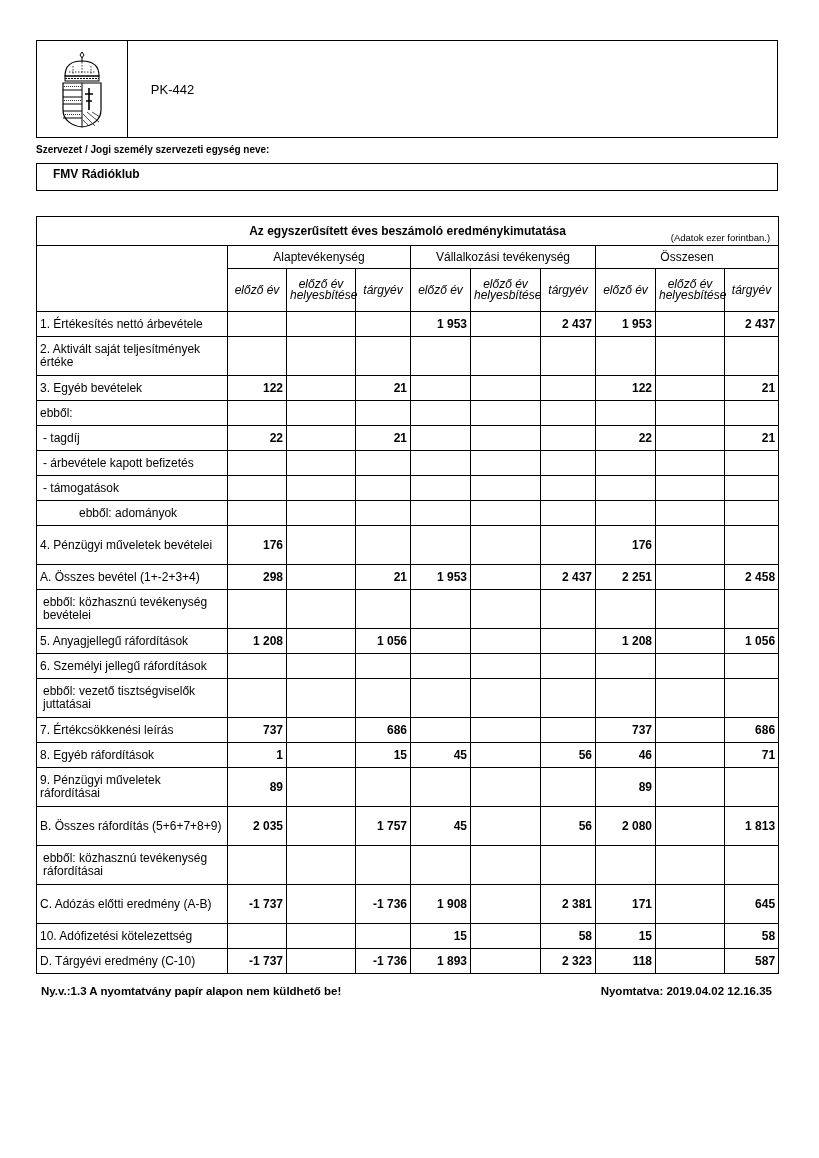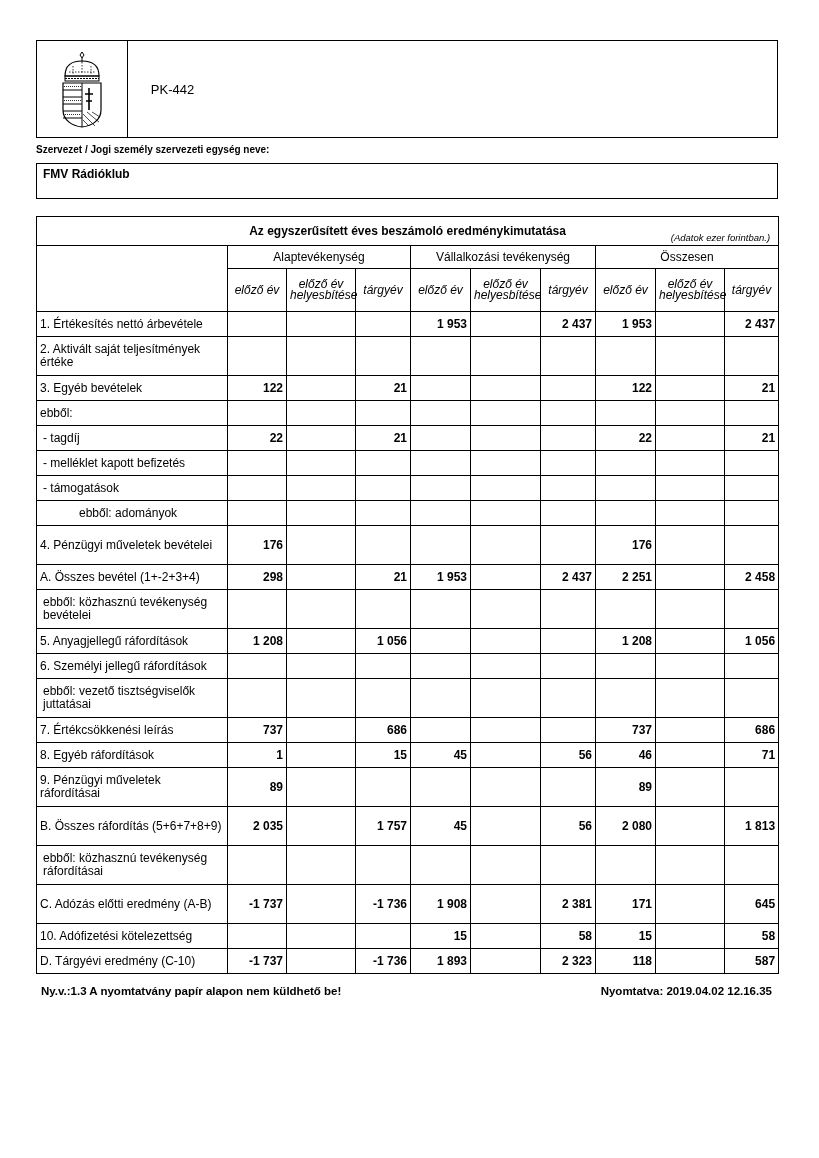--- a/index.html
+++ b/index.html
@@ -3,25 +3,25 @@
 <meta charset="utf-8">
 <style>
   html, body { margin: 0; padding: 0; background: #ffffff; }
   body { width: 819px; height: 1158px; position: relative; font-family: "Liberation Sans", sans-serif; color: #000; }
   .header-box { position: absolute; left: 36px; top: 40px; width: 742px; height: 98px; border: 1px solid #000; box-sizing: border-box; display: flex; }
   .logo-cell { width: 90px; border-right: 1px solid #000; display: flex; align-items: center; justify-content: center; }
   .title-cell { flex: 1; border-right: 1px solid #000; text-align: center; font-family: "Liberation Serif", serif; font-weight: bold; font-size: 19px; line-height: 21px; padding-top: 10px; }
   .title-cell .year { margin-top: 18px; display: block; }
   .code-cell { width: 89px; display: flex; align-items: center; justify-content: center; font-family: Liberation Sans, sans-serif; font-size: 13px; }
   .org-label { position: absolute; left: 36px; top: 144px; font-size: 10px; font-weight: bold; }
-  .org-box { position: absolute; left: 36px; top: 163px; width: 742px; height: 36px; border: 1px solid #000; box-sizing: border-box; font-size: 12px; font-weight: bold; padding: 3px 6px; }
+  .org-box { position: absolute; left: 36px; top: 163px; width: 742px; height: 28px; border: 1px solid #000; box-sizing: border-box; font-size: 12px; font-weight: bold; padding: 3px 16px; }
   table.report { position: absolute; left: 36px; top: 216px; width: 742px; border-collapse: collapse; table-layout: fixed; }
   table.report td, table.report th { border: 1px solid #000; padding: 0 3px; font-size: 12px; vertical-align: middle; }
   .title-row th { height: 28px; font-size: 15px; font-weight: bold; text-align: center; position: relative; }
-  .title-row .unit { position: absolute; right: 8px; bottom: 2px; font-size: 9.5px; font-style: italic; font-weight: normal; }
+  .title-row .unit { position: absolute; right: 8px; bottom: 2px; font-size: 9.5px; font-weight: normal; }
   .group-row th { height: 22px; font-weight: normal; font-size: 12px; }
   .sub-row th { height: 42px; font-weight: normal; font-style: italic; font-size: 9.5px; vertical-align: top; padding-top: 4px; line-height: 11px; }
   td.label { text-align: left; line-height: 13px; }
   td.num { text-align: right; font-weight: bold; font-size: 12.5px; vertical-align: bottom; padding-bottom: 6px; }
   td.label.indent2 { padding-left: 42px; }
   td.label.indent1 { padding-left: 6px; }
   tr.r1 td { height: 24px; }
   tr.r2 td { height: 38px; }
   .footer-left { position: absolute; left: 41px; top: 985px; font-size: 11.5px; font-weight: bold; }
   .footer-right { position: absolute; right: 47px; top: 985px; font-size: 11.5px; font-weight: bold; }
@@ -160,21 +160,21 @@
         <td class="num"></td>
         <td class="num">21</td>
         <td class="num"></td>
         <td class="num"></td>
         <td class="num"></td>
         <td class="num">22</td>
         <td class="num"></td>
         <td class="num">21</td>
       </tr>
       <tr class="r1">
-        <td class="label indent1"> - melléklet kapott befizetés</td>
+        <td class="label indent1"> - árbevétele kapott befizetés</td>
         <td class="num"></td>
         <td class="num"></td>
         <td class="num"></td>
         <td class="num"></td>
         <td class="num"></td>
         <td class="num"></td>
         <td class="num"></td>
         <td class="num"></td>
         <td class="num"></td>
       </tr>

